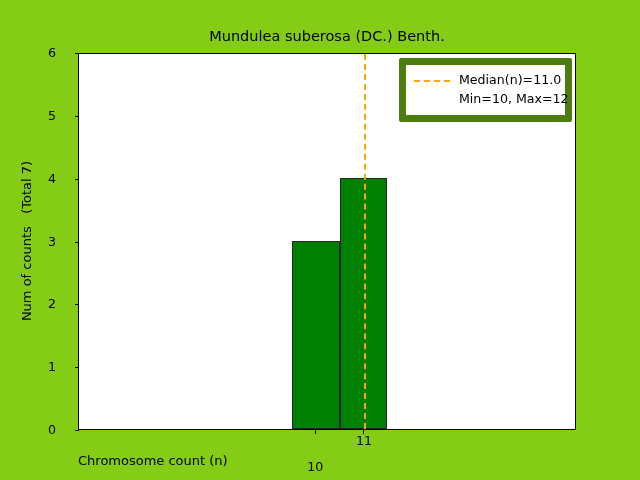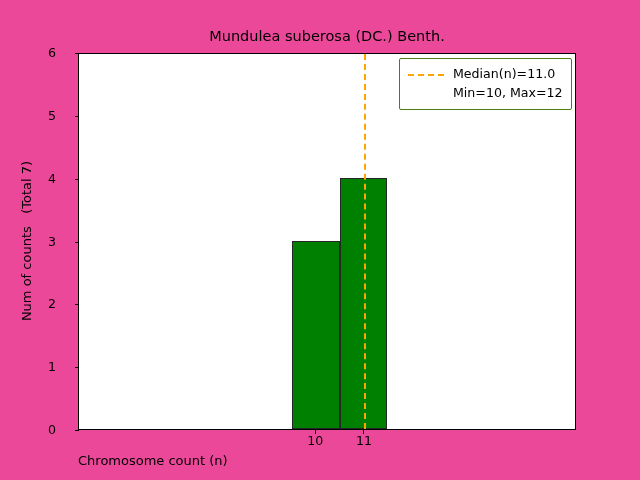--- a/index.html
+++ b/index.html
@@ -14,21 +14,21 @@
     color: #000000;
     overflow: hidden;
     position: relative;
   }
 
   #figure {
     position: absolute;
     left: 0; top: 0;
     width: 640px;
     height: 480px;
-    background: #ec4899;
+    background: #84cc16;
   }
 
   
   #chart-title {
     position: absolute;
     left: 78px;
     top: 28px;
     width: 498px;
     text-align: center;
     font-size: 14.5px;
@@ -145,21 +145,21 @@
   }
   #ylabel .yl-line1 { }
   #ylabel .yl-line2 { }
 
   
   #legend {
     position: absolute;
     left: 399px;
     top: 58px;
     width: 173px;
-    border: 1px solid #4d7c0f;
+    border: 7px solid #4d7c0f;
     border-radius: 2px;
     background: #ffffff;
     box-sizing: border-box;
     padding: 6px 8px 6px 8px;
     text-align: center;
   }
   .legend-row {
     display: flex;
     align-items: center;
     height: 19px;
@@ -206,21 +206,21 @@
       <div class="ytick-label" style="top: 241.5px;">3</div>
       <div class="ytick-mark" style="top: 241.5px;"></div>
       <div class="ytick-label" style="top: 178.667px;">4</div>
       <div class="ytick-mark" style="top: 178.667px;"></div>
       <div class="ytick-label" style="top: 115.833px;">5</div>
       <div class="ytick-mark" style="top: 115.833px;"></div>
       <div class="ytick-label" style="top: 53px;">6</div>
       <div class="ytick-mark" style="top: 53px;"></div>
     </div>
   <div id="xtick-group">
-      <div class="xtick-label" style="left: 315.143px;">10</div>
+      <div class="xtick-label" style="left: 315.143px; margin-top: 26px;">10</div>
       <div class="xtick-mark" style="left: 315.143px;"></div>
       <div class="xtick-label" style="left: 364px;">11</div>
       <div class="xtick-mark" style="left: 362.571px;"></div>
     </div>
 
   <div id="xlabel">Chromosome count (n)</div>
 
   <div id="ylabel-wrap">
     <div id="ylabel">
       <span class="yl-line1">Num of counts</span><span>&nbsp;&nbsp;&nbsp;</span><span class="yl-line2">(Total 7)</span>

